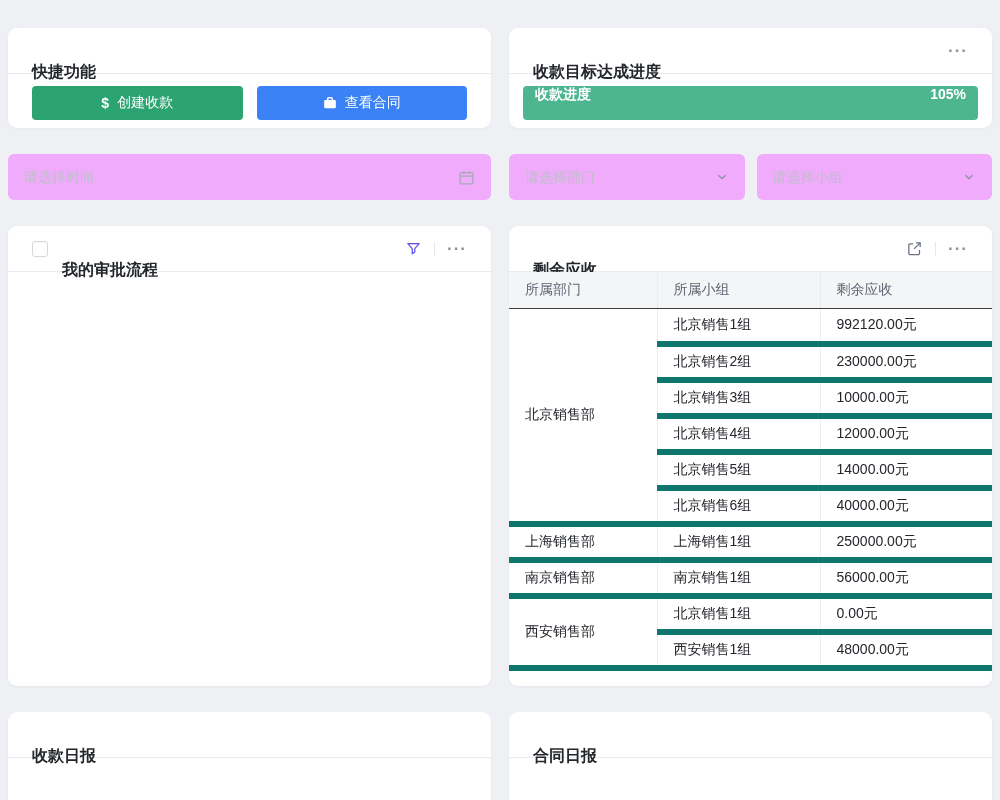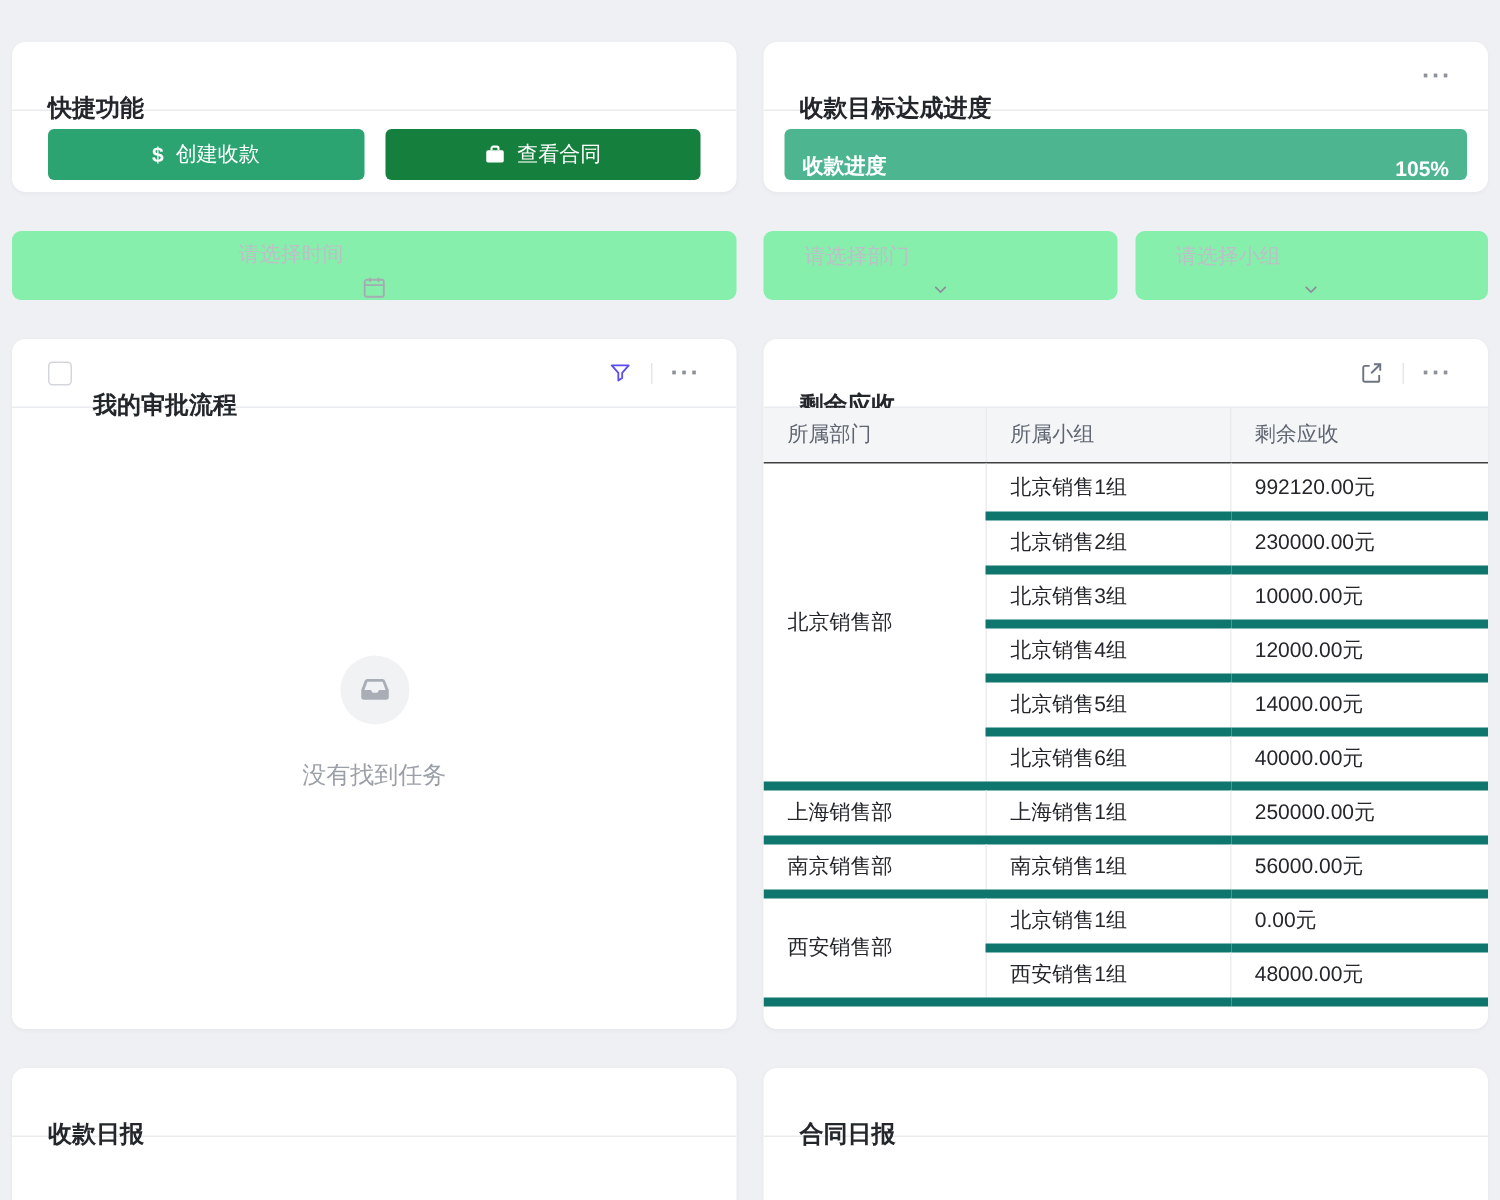--- a/index.html
+++ b/index.html
@@ -42,33 +42,33 @@
   }
   
   .btn-row { display:flex; gap:14px; padding:12px 24px 0 24px; }
   .btn {
     flex:1; height:34px; border:none; border-radius:4px;
     display:flex; align-items:center; justify-content:center; gap:8px;
     color:#fff; font-size:14px; cursor:pointer;
     font-family:"Liberation Sans", sans-serif;
   }
   .btn-green { background:#2ba471; }
-  .btn-blue  { background:#15803d; }
+  .btn-blue  { background:#3b82f6; }
   .dollar { font-weight:700; font-size:14px; }
   
   .bar-wrap { padding:12px 14px 0 14px; }
   .bar {
     height:34px; border-radius:4px; background:#4db690;
-    display:flex; align-items:flex-end; justify-content:space-between;
+    display:flex; align-items:flex-start; justify-content:space-between;
     padding:0 12px; color:#fff; font-size:14px; font-weight:600;
   }
   
   .input-box {
-    background:#86efac; border-radius:6px; height:46px;
-    display:flex; align-items:center; padding:0 16px; cursor:pointer;flex-direction:column;
+    background:#f0abfc; border-radius:6px; height:46px;
+    display:flex; align-items:center; padding:0 16px; cursor:pointer;
   }
   .input-box input {
     border:none; outline:none; flex:1; font-size:14px; background:transparent;
     color:#333; font-family:"Liberation Sans", sans-serif; min-width:0;
   }
   .input-box input::placeholder { color:#bcc0c6; }
   .filters-right { display:flex; gap:12px; }
   .filters-right .input-box { flex:1; }
   
   .checkbox {
@@ -175,30 +175,20 @@
       <span class="header-actions">
         <span class="icon-btn">
           <svg width="17" height="17" viewBox="0 0 24 24" fill="none" stroke="#5b4df0" stroke-width="1.7">
               <path d="M4 5h16l-6.2 7.2V17l-3.6 2.4v-7.2L4 5z" stroke-linejoin="round"></path>
             </svg>
         </span>
         <span class="v-divider"></span>
         <span class="more icon-btn">···</span>
       </span>
     </div>
-    <div class="empty">
-      <div class="empty-circle">
-        <span class="icon">
-          <svg width="22" height="22" viewBox="0 0 24 24" fill="#a9aeb6">
-              <path d="M19.4 5.6A2 2 0 0 0 17.6 4H6.4a2 2 0 0 0-1.8 1.1L2 12v5a2 2 0 0 0 2 2h16a2 2 0 0 0 2-2v-5l-2.6-6.4zM15 12l-1.3 2h-3.4L9 12H4.3l2.2-6h11l2.2 6H15z"></path>
-            </svg>
-        </span>
-      </div>
-      <div class="empty-text">没有找到任务</div>
-    </div>
   </div>
 
   <div class="card">
     <div class="card-header">
       <span class="card-title">剩余应收</span>
       <span class="header-actions">
         <span class="icon-btn">
           <svg width="17" height="17" viewBox="0 0 24 24" fill="none" stroke="#6b7280" stroke-width="1.8">
               <path d="M14 4h6v6"></path>
               <path d="M20 4L11.5 12.5"></path>

